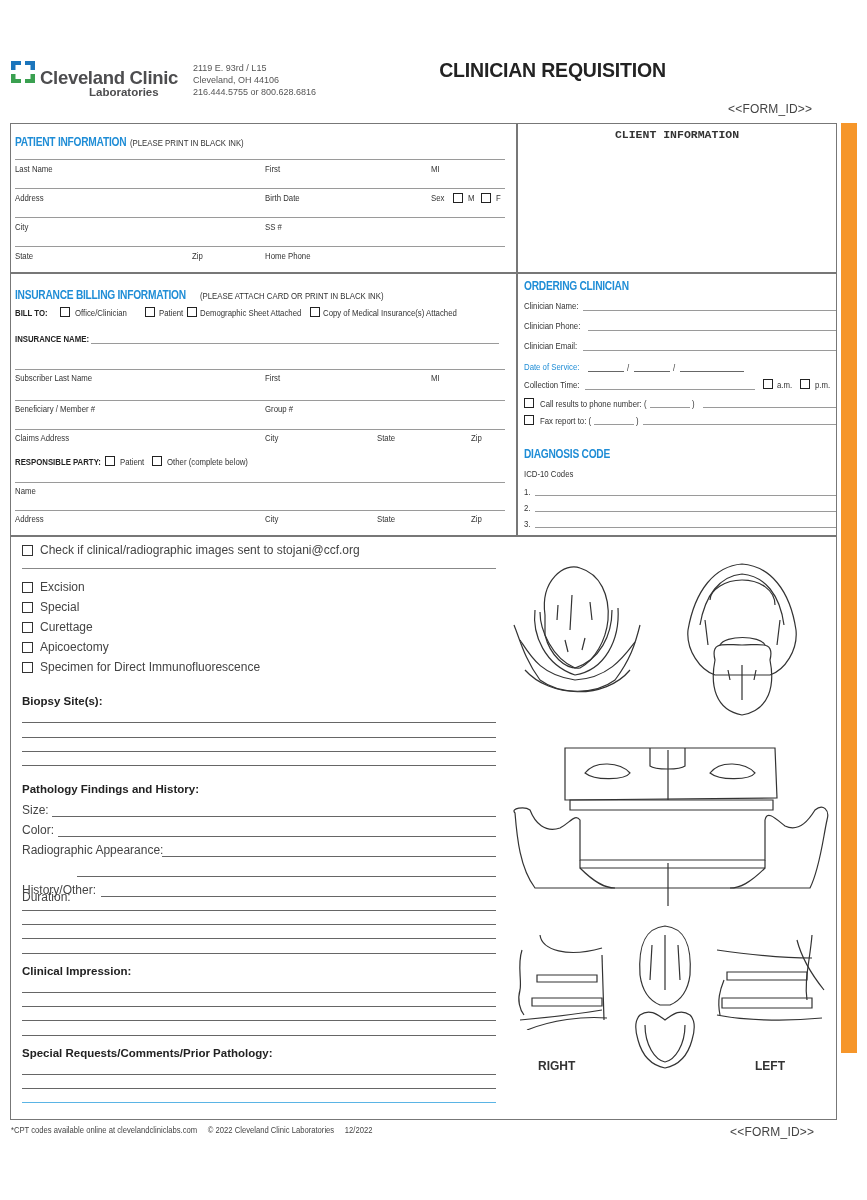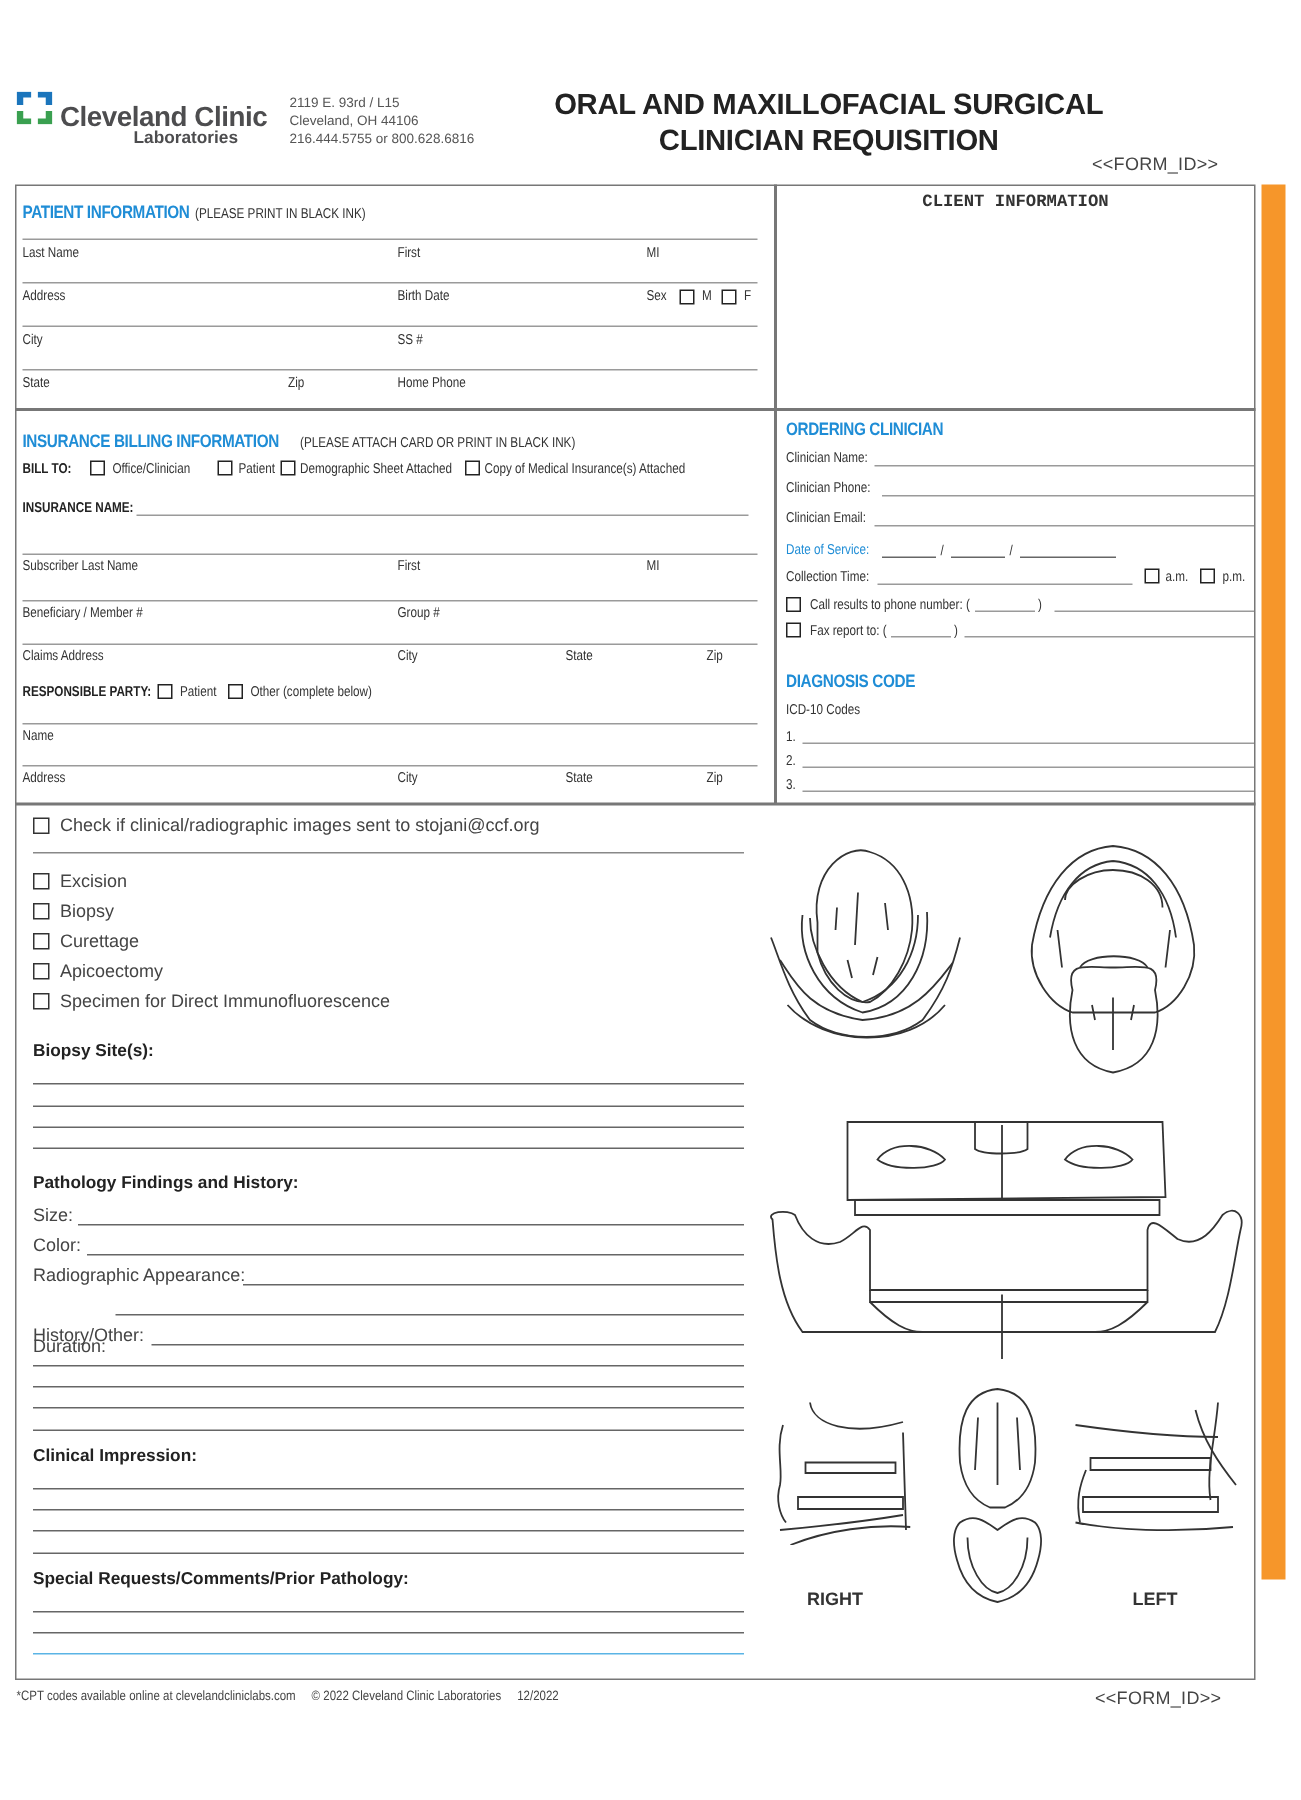--- a/index.html
+++ b/index.html
@@ -51,21 +51,20 @@
   <div class="q" style="right:0;bottom:0;background:#3aa050;clip-path:polygon(55% 0,100% 0,100% 100%,0 100%,0 55%,55% 55%);"></div>
 </div>
 <div class="abs brand">Cleveland Clinic</div>
 <div class="abs brand-sub">Laboratories</div>
 <div class="abs addr">
   <div>2119 E. 93rd / L15</div>
   <div>Cleveland, OH 44106</div>
   <div>216.444.5755 or 800.628.6816</div>
 </div>
 <div class="abs title">
-  <div>ORAL AND MAXILLOFACIAL SURGICAL</div>
   <div>CLINICIAN REQUISITION</div>
 </div>
 <div class="abs formid" style="left:728px;top:102px;">&lt;&lt;FORM_ID&gt;&gt;</div>
 
 <div class="abs frame"></div>
 <div class="abs orange-bar"></div>
 <div class="abs vline" style="left:516px;top:123px;height:413px;"></div>
 <div class="abs hline" style="left:10px;top:272px;width:827px;"></div>
 <div class="abs hline" style="left:10px;top:535px;width:827px;"></div>
 
@@ -188,21 +187,21 @@
 <div class="abs lbl" style="left:524px;top:518px;">3.</div>
 <div class="abs rule" style="left:535px;top:527px;width:301px;"></div>
 
 <div class="abs cb2" style="left:22px;top:545px;"></div>
 <div class="abs ll-text" style="left:40px;top:543px;">Check if clinical/radiographic images sent to stojani@ccf.org</div>
 <div class="abs wline" style="left:22px;top:568px;width:474px;background:#888;"></div>
 
 <div class="abs cb2" style="left:22px;top:582px;"></div>
 <div class="abs ll-text" style="left:40px;top:580px;">Excision</div>
 <div class="abs cb2" style="left:22px;top:602px;"></div>
-<div class="abs ll-text" style="left:40px;top:600px;">Biopsy</div>
+<div class="abs ll-text" style="left:40px;top:600px;">Special</div>
 <div class="abs cb2" style="left:22px;top:622px;"></div>
 <div class="abs ll-text" style="left:40px;top:620px;">Curettage</div>
 <div class="abs cb2" style="left:22px;top:642px;"></div>
 <div class="abs ll-text" style="left:40px;top:640px;">Apicoectomy</div>
 <div class="abs cb2" style="left:22px;top:662px;"></div>
 <div class="abs ll-text" style="left:40px;top:660px;">Specimen for Direct Immunofluorescence</div>
 
 <div class="abs ll-bold" style="left:22px;top:695px;">Biopsy Site(s):</div>
 <div class="abs wline" style="left:22px;top:722px;width:474px;"></div>
 <div class="abs wline" style="left:22px;top:737px;width:474px;"></div>

